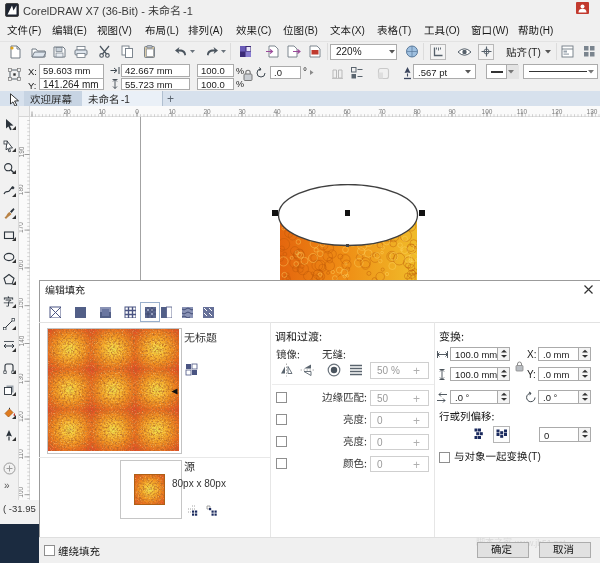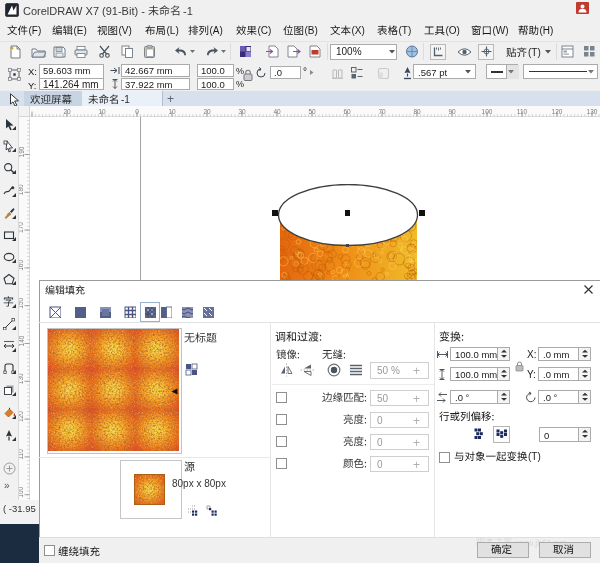--- a/index.html
+++ b/index.html
@@ -2,21 +2,21 @@
 <html><head><meta charset="utf-8"><style>
 html,body{margin:0;padding:0}
 body{width:600px;height:563px;overflow:hidden;background:#f0f0f0;font-family:"Liberation Sans",sans-serif}
 .inp{position:absolute;background:#fff;border:1px solid #ababab;box-sizing:border-box;font-family:"Liberation Sans",sans-serif;color:#1a1a1a;white-space:nowrap;overflow:hidden}
 </style></head><body>
 <div style="position:relative;width:600px;height:563px">
 <svg style="position:absolute;left:5px;top:3px;" width="14" height="14" viewBox="0 0 14 14">
       <rect x="0.5" y="0.5" width="13" height="13" rx="1.5" fill="#1e2430" stroke="#444"></rect>
       <path d="M2.5 11.5 L7 2.5 L8.5 7.5 L11.5 2.5 L11.5 11.5 Z" fill="#fff"></path>
     </svg>
-<div style="position:absolute;left:23px;top:4.5px;font:11px 'Liberation Sans',sans-serif;color:#3a3a3a;white-space:nowrap;">CorelDRAW X7 (91-Bit) - </div>
+<div style="position:absolute;left:23px;top:4.5px;font:11px 'Liberation Sans',sans-serif;color:#3a3a3a;white-space:nowrap;">CorelDRAW X7 (36-Bit) - </div>
 <svg style="position:absolute;left:148.0px;top:4.5px;overflow:visible" width="33.0" height="13.8">
       <g transform="scale(0.011000,-0.011000) translate(0,-880)" fill="#3a3a3a">
         <path transform="translate(0.0,0)" d="M459 839V676H133V602H459V429H62V355H416C326 226 174 101 34 39C51 24 76 -5 89 -24C221 44 362 163 459 296V-80H538V300C636 166 778 42 911 -25C924 -5 949 25 966 40C826 101 673 226 581 355H942V429H538V602H874V676H538V839Z"></path>
         <path transform="translate(1000.0,0)" d="M505 852C411 718 219 591 34 542C50 522 68 491 78 469C151 493 226 529 296 571V508H696V575C765 532 839 497 911 474C924 496 948 529 967 546C808 586 638 683 547 786L565 809ZM304 576C378 622 447 677 503 735C555 677 621 622 694 576ZM128 425V-3H197V82H433V425ZM197 358H362V149H197ZM539 425V-81H612V357H804V143C804 131 800 127 786 126C772 126 724 126 668 127C677 106 687 78 690 57C766 57 813 57 841 69C870 82 877 103 877 143V425Z"></path>
         <path transform="translate(2000.0,0)" d="M263 529C314 494 373 446 417 406C300 344 171 299 47 273C61 256 79 224 86 204C141 217 197 233 252 253V-79H327V-27H773V-79H849V340H451C617 429 762 553 844 713L794 744L781 740H427C451 768 473 797 492 826L406 843C347 747 233 636 69 559C87 546 111 519 122 501C217 550 296 609 361 671H733C674 583 587 508 487 445C440 486 374 536 321 572ZM773 42H327V271H773Z"></path>
       </g>
     </svg>
 <div style="position:absolute;left:183px;top:4.5px;font:11px 'Liberation Sans',sans-serif;color:#3a3a3a;white-space:nowrap;">-1</div>
 <svg style="position:absolute;left:576px;top:2px;" width="13" height="12" viewBox="0 0 13 12">
       <rect x="0" y="0" width="13" height="12" rx="1" fill="#c23a2e"></rect>
@@ -166,21 +166,21 @@
     </svg>
 <svg style="position:absolute;left:287px;top:45px;" width="14" height="13" viewBox="0 0 14 13">
       <path d="M1 1 h6 l3 3 v8 h-9 z" fill="#fff" stroke="#707a84" stroke-width=".9"></path>
       <path d="M6 6.5 h6.5 M10.5 4.5 l2.5 2 L10.5 8.5" stroke="#9a4a9a" stroke-width="1.1" fill="none"></path>
     </svg>
 <svg style="position:absolute;left:308px;top:45px;" width="14" height="13" viewBox="0 0 14 13">
       <path d="M2 1 h7 l3 3 v8 h-10 z" fill="#fff" stroke="#707a84" stroke-width=".9"></path>
       <rect x="3.5" y="5" width="7" height="4.5" fill="#c03a2e"></rect>
     </svg>
 <div style="position:absolute;left:327px;top:43px;width:1px;height:17px;background:#dcdcdc"></div>
-<div class="inp" style="left:330px;top:44px;width:67px;height:16px;font-size:10px;padding:1px 0 0 5px">100%</div>
+<div class="inp" style="left:330px;top:44px;width:67px;height:16px;font-size:10px;padding:1px 0 0 5px">220%</div>
 <svg style="position:absolute;left:388px;top:49px;" width="8" height="5" viewBox="0 0 8 5">
       <path d="M1 1 L4 4.5 L7 1 Z" fill="#555"></path>
     </svg>
 <svg style="position:absolute;left:405px;top:45px;" width="14" height="13" viewBox="0 0 14 13">
       <circle cx="7" cy="6.5" r="5.5" fill="#9fc0e0" stroke="#5a7a9c"></circle>
       <path d="M7 1 v11 M1.5 6.5 h11" stroke="#5a7a9c" stroke-width=".7" fill="none"></path>
     </svg>
 <div style="position:absolute;left:423px;top:43px;width:1px;height:17px;background:#dcdcdc"></div>
 <div style="position:absolute;left:430px;top:43.5px;width:16px;height:16px;background:#f4f4f4;border:1px solid #b9b9b9;box-sizing:border-box"></div>
 <svg style="position:absolute;left:433px;top:46px;" width="11" height="11" viewBox="0 0 11 11">
@@ -231,21 +231,21 @@
 <div class="inp" style="left:39px;top:64px;width:65px;height:18px;font-size:9.5px;padding-left:3px">59.603 mm</div>
 <div style="position:absolute;left:28px;top:79.5px;font:9.5px 'Liberation Sans',sans-serif;color:#1a1a1a;white-space:nowrap;">Y:</div>
 <div class="inp" style="left:39px;top:77.5px;width:65px;height:12.5px;font-size:10px;padding-left:3px">141.264 mm</div>
 <svg style="position:absolute;left:110px;top:66px;" width="10" height="9" viewBox="0 0 10 9">
       <path d="M0.5 4.5 h6 M4 2 l3 2.5 L4 7 M9 1 v7" stroke="#3f4850" stroke-width="1" fill="none"></path>
     </svg>
 <div class="inp" style="left:121px;top:64px;width:69px;height:12.5px;font-size:9.5px;padding-left:3px">42.667 mm</div>
 <svg style="position:absolute;left:111px;top:79px;" width="8" height="10" viewBox="0 0 8 10">
       <path d="M4 0.5 v9 M2 2.5 L4 0.5 L6 2.5 M2 7.5 L4 9.5 L6 7.5 M1.5 0.5 h5" stroke="#3f4850" stroke-width=".9" fill="none"></path>
     </svg>
-<div class="inp" style="left:121px;top:77.5px;width:69px;height:12.5px;font-size:9.5px;padding-left:3px">37.922 mm</div>
+<div class="inp" style="left:121px;top:77.5px;width:69px;height:12.5px;font-size:9.5px;padding-left:3px">55.723 mm</div>
 <div class="inp" style="left:197px;top:64px;width:37px;height:12.5px;font-size:9.5px;padding-left:3px">100.0</div>
 <div style="position:absolute;left:236px;top:65.5px;font:9px 'Liberation Sans',sans-serif;color:#1a1a1a;white-space:nowrap;">%</div>
 <div class="inp" style="left:197px;top:77.5px;width:37px;height:12.5px;font-size:9.5px;padding-left:3px">100.0</div>
 <div style="position:absolute;left:236px;top:79px;font:9px 'Liberation Sans',sans-serif;color:#1a1a1a;white-space:nowrap;">%</div>
 <svg style="position:absolute;left:243px;top:69px;" width="10" height="13" viewBox="0 0 10 13">
       <rect x="1" y="5" width="8" height="6.5" rx="1" fill="#c9cdd2" stroke="#777"></rect>
       <path d="M2.8 5 V3.5 a2.2 2.2 0 0 1 4.4 0 V5" fill="none" stroke="#777" stroke-width="1.1"></path>
     </svg>
 <svg style="position:absolute;left:255px;top:67px;" width="12" height="12" viewBox="0 0 12 12">
       <path d="M10 6 A4 4 0 1 1 6 2 M6 2 L4 0.5 M6 2 L4.5 4" stroke="#3f4850" stroke-width="1" fill="none"></path>

